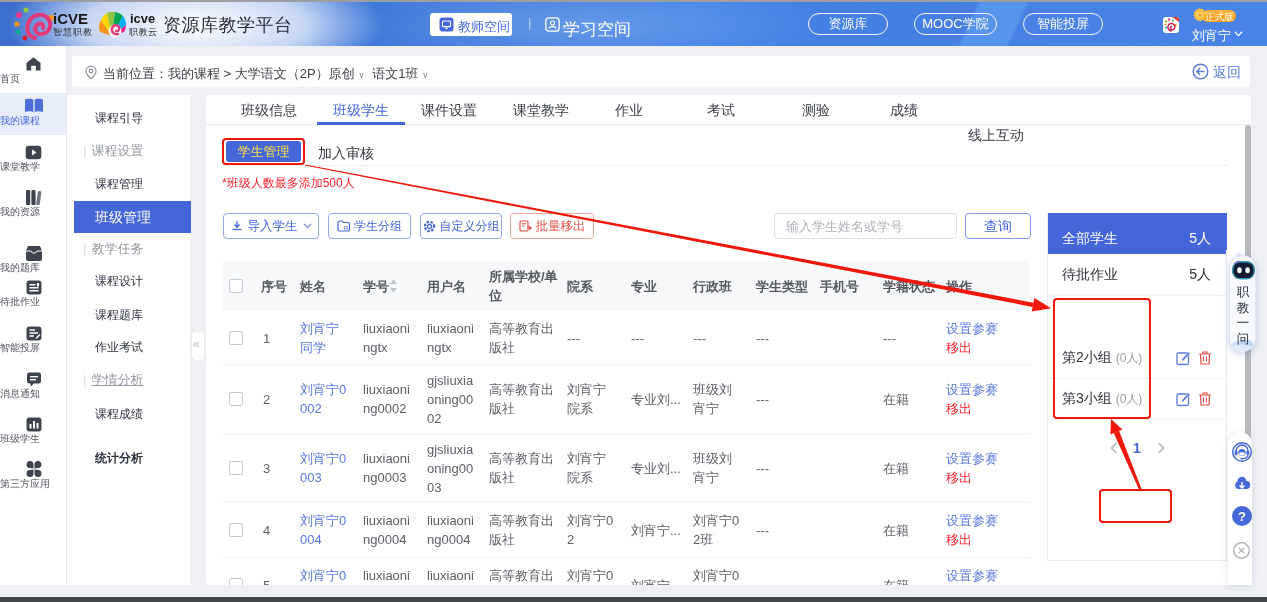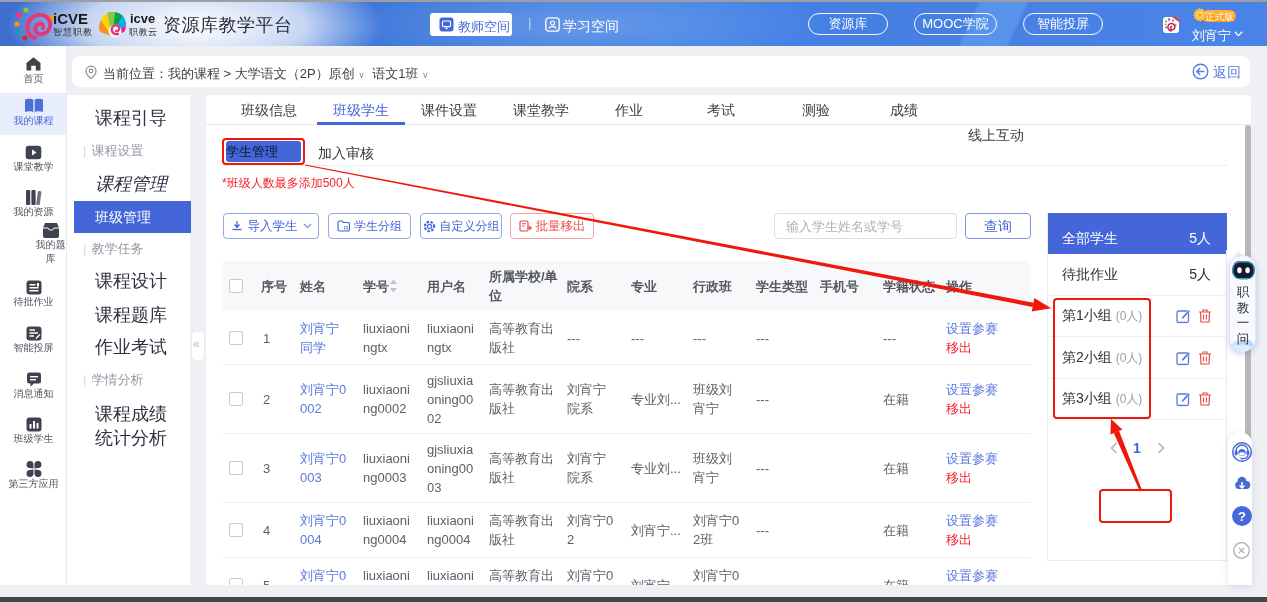--- a/index.html
+++ b/index.html
@@ -13,27 +13,27 @@
   background:radial-gradient(ellipse at center, rgba(255,255,255,1) 0%, rgba(255,255,255,0.7) 40%, rgba(255,255,255,0) 68%); }
 .glow2 { position:absolute; left:330px; top:-20px; width:500px; height:90px; border-radius:50%;
   background:radial-gradient(ellipse at center, rgba(255,255,255,0.2) 0%, rgba(255,255,255,0) 70%); }
 .streak1 { position:absolute; right:100px; top:-20px; width:360px; height:90px;
   background:linear-gradient(115deg, rgba(255,255,255,0) 45%, rgba(130,200,255,0.28) 46%, rgba(130,200,255,0.28) 57%, rgba(255,255,255,0) 58%); }
 .topline { position:absolute; left:0; top:0; width:1267px; height:2px; background:#9c9ea2; }
 .hdr-title { position:absolute; left:163px; top:13px; font-size:18px; color:#272c38; letter-spacing:0.5px; }
 .pill { position:absolute; top:13px; height:22px; border:1px solid rgba(255,255,255,0.95); border-radius:11px;
   color:#fff; font-size:13px; text-align:center; }
 .rail { position:absolute; left:0; top:46px; width:67px; height:551px; background:#fff; border-right:1px solid #e7e9ee; }
-.ri { position:absolute; left:0; width:67px; text-align:center; }
+.ri { position:absolute; left:0; width:67px; text-align:left; }
 .ri .lbl { font-size:10px; color:#51555f; display:block; }
 .ri svg { display:block; margin:0 auto 0; }
-.crumb { position:absolute; left:72px; top:56px; width:1178px; height:31px; background:#fff; border-radius:8px; }
+.crumb { position:absolute; left:72px; top:56px; width:1178px; height:31px; background:#fff; border-radius:2px; }
 .vee { font-size:9px; color:#8b9099; }
 .snav { position:absolute; left:67px; top:95px; width:123px; height:502px; background:#fff; }
-.sni { position:absolute; left:28px; font-size:18px; color:#2e3240; transform:translateY(-50%); white-space:nowrap; }
+.sni { position:absolute; left:28px; font-size:12px; color:#2e3240; transform:translateY(-50%); white-space:nowrap; }
 .snl { position:absolute; left:16px; font-size:13px; color:#9599a3; transform:translateY(-50%); white-space:nowrap; }
 .snl b { color:#d8dbe2; font-weight:normal; margin-right:5px; }
 .card { position:absolute; left:206px; top:95px; width:1045px; height:490px; background:#fff; border-radius:3px; }
 .tab { position:absolute; top:102px; font-size:14px; color:#3a3e48; transform:translateX(-50%); white-space:nowrap; }
 .th { position:absolute; font-size:13px; color:#54575e; font-weight:bold; transform:translateY(-50%); line-height:19px; }
 .trow { position:absolute; left:223px; width:807px; border-bottom:1px solid #ebeef5; background:#fff; }
 .td { position:absolute; top:50%; transform:translateY(-50%); font-size:13px; color:#5c5f66; line-height:19px; white-space:nowrap; }
 .td.bl { color:#5a78dd; }
 .td .ra { color:#5a78dd; } .td .rb { color:#f5222d; }
 .cb { position:absolute; left:6px; top:50%; transform:translateY(-50%); width:14px; height:14px;
@@ -89,21 +89,21 @@
         <rect x="3.5" y="4" width="8" height="5.6" rx="1" fill="none" stroke="#fff" stroke-width="1.2"></rect>
         <rect x="6.5" y="10.5" width="2" height="1.6" fill="#fff"></rect>
       </svg>
   <div class="abs" style="left:458px;top:18px;font-size:13px;color:#4466d8;">教师空间</div>
   <div class="abs" style="left:528px;top:15px;font-size:13px;color:rgba(255,255,255,0.6);">|</div>
   <svg class="abs" style="left:545px;top:17px;" width="15" height="15" viewBox="0 0 15 15">
         <rect x="0.8" y="0.8" width="13.4" height="13.4" rx="3" fill="none" stroke="#fff" stroke-width="1.3"></rect>
         <circle cx="7.5" cy="6" r="2" fill="none" stroke="#fff" stroke-width="1.2"></circle>
         <path d="M4 11.5 C4.5 9 10.5 9 11 11.5" fill="none" stroke="#fff" stroke-width="1.2"></path>
       </svg>
-  <div class="abs" style="left:563px;top:18px;font-size:14px;color:#fff;">学习空间</div>
+  <div class="abs" style="left:563px;top:18px;font-size:17px;color:#fff;">学习空间</div>
   <div class="pill" style="left:808px;width:80px;line-height:20px;">资源库</div>
   <div class="pill" style="left:914px;width:83px;line-height:20px;">MOOC学院</div>
   <div class="pill" style="left:1023px;width:80px;line-height:20px;">智能投屏</div>
 
   <div class="abs" style="left:1163px;top:17px;width:16px;height:16px;background:#fff;border-radius:3px;overflow:hidden;">
     <svg width="16" height="16" viewBox="0 0 16 16">
       <path d="M9 0 L16 0 L16 5 Z" fill="#e23a3a"></path>
       <circle cx="3" cy="4.5" r="1.2" fill="#8dc63f"></circle>
           <circle cx="2.5" cy="7.5" r="1" fill="#f7941d"></circle>
           <circle cx="3" cy="10.5" r="1" fill="#00a99d"></circle>
@@ -152,21 +152,21 @@
   <span class="lbl">课堂教学</span>
 </div>
 <div class="ri" style="top:190px;">
   <svg width="17" height="15" viewBox="0 0 17 15">
         <rect x="1" y="0" width="4.2" height="15" rx="1" fill="#3f434e"></rect>
         <rect x="6.4" y="0" width="4.2" height="15" rx="1" fill="#3f434e"></rect>
         <rect x="12" y="1" width="3.6" height="14" rx="1" fill="#70747e" transform="rotate(8 13.8 8)"></rect>
       </svg>
   <span class="lbl">我的资源</span>
 </div>
-<div class="ri" style="top:223px;padding-left:34px;">
+<div class="ri" style="top:246px;">
   <svg width="18" height="15" viewBox="0 0 18 15">
         <path d="M3 0 L15 0 L17 5 L17 13 A2 2 0 0 1 15 15 L3 15 A2 2 0 0 1 1 13 L1 5 Z" fill="#3f434e"></path>
         <path d="M1 5 L6 5 L7.5 7 L10.5 7 L12 5 L17 5" stroke="#fff" stroke-width="1" fill="none"></path>
       </svg>
   <span class="lbl">我的题库</span>
 </div>
 <div class="ri" style="top:280px;">
   <svg width="16" height="15" viewBox="0 0 16 15">
         <rect x="0.5" y="0.5" width="15" height="14" rx="3" fill="#3f434e"></rect>
         <rect x="3.5" y="4" width="6" height="1.5" fill="#fff"></rect>
@@ -220,47 +220,47 @@
   <svg class="abs" style="left:1120px;top:7px;" width="17" height="17" viewBox="0 0 17 17">
         <circle cx="8.5" cy="8.5" r="7.3" fill="none" stroke="#5a7ade" stroke-width="1.4"></circle>
         <path d="M8.2 5 L4.8 8.5 L8.2 12 M4.8 8.5 L12.5 8.5" stroke="#5a7ade" stroke-width="1.4" fill="none"></path>
       </svg>
   <div class="abs" style="left:1141px;top:8px;font-size:14px;color:#5a7ade;">返回</div>
 </div>
 
 <div class="snav">
   <div class="sni" style="top:23px;">课程引导</div>
   <div class="snl" style="top:56px;"><b>|</b>课程设置</div>
-  <div class="sni" style="top:89px;font-style:italic;">课程管理</div>
+  <div class="sni" style="top:89px;">课程管理</div>
   <div class="abs" style="left:7px;top:106px;width:117px;height:32px;background:#4466d8;color:#fff;font-size:14px;line-height:32px;padding-left:21px;">班级管理</div>
   <div class="snl" style="top:154px;"><b>|</b>教学任务</div>
   <div class="sni" style="top:186px;">课程设计</div>
   <div class="sni" style="top:220px;">课程题库</div>
   <div class="sni" style="top:252px;">作业考试</div>
-  <div class="snl" style="top:285px;"><b>|</b>学情分析</div>
+  <div class="snl" style="top:285px;text-decoration:underline;"><b>|</b>学情分析</div>
   <div class="sni" style="top:319px;">课程成绩</div>
-  <div class="sni" style="top:343px;">统计分析</div>
+  <div class="sni" style="top:363px;font-weight:bold;">统计分析</div>
 </div>
 
 <div class="abs" style="left:191px;top:331px;width:14px;height:30px;background:#fff;border:1px solid #ecedf1;border-radius:5px;"></div>
 <div class="abs" style="left:193px;top:337px;font-size:12px;color:#b9bcc2;">«</div>
 
 <div class="card"></div>
 <div class="abs" style="left:206px;top:124px;width:1045px;height:1px;background:#e7eaf0;"></div>
 <div class="tab" style="left:269px;">班级信息</div>
 <div class="tab" style="left:361px;color:#4466d8;">班级学生</div>
 <div class="tab" style="left:449px;">课件设置</div>
 <div class="tab" style="left:541px;">课堂教学</div>
 <div class="tab" style="left:629px;">作业</div>
 <div class="tab" style="left:721px;">考试</div>
 <div class="tab" style="left:816px;">测验</div>
 <div class="tab" style="left:904px;">成绩</div>
 <div class="tab" style="left:996px;margin-top:25px;">线上互动</div>
 <div class="abs" style="left:317px;top:122px;width:88px;height:3px;background:#4466d8;"></div>
-<div class="abs" style="left:226px;top:141px;width:75px;height:21px;background:#4466d8;border-radius:3px;color:#0f172a;font-size:13px;line-height:21px;">学生管理</div>
+<div class="abs" style="left:226px;top:141px;width:75px;height:21px;background:#4466d8;border-radius:3px;color:#fde047;font-size:13px;text-align:center;line-height:21px;">学生管理</div>
 <div class="abs" style="left:318px;top:145px;font-size:14px;color:#31343c;">加入审核</div>
 <div class="abs" style="left:222px;top:165px;width:1006px;height:1px;background:#eceef2;"></div>
 <div class="abs" style="left:222px;top:175px;font-size:12px;color:#f5222d;">*班级人数最多添加500人</div>
 
 <div class="abs" style="left:223px;top:213px;width:96px;height:26px;border:1px solid #94a7e8;border-radius:4px;background:#fff;display:flex;align-items:center;justify-content:center;gap:5px;color:#4466d8;font-size:12.5px;">
   <svg width="12" height="12" viewBox="0 0 12 12">
         <path d="M6 1 L6 7 M3.5 4.5 L6 7.2 L8.5 4.5" stroke="#4466d8" stroke-width="1.3" fill="none"></path>
         <path d="M1.5 9.5 L10.5 9.5" stroke="#4466d8" stroke-width="1.3"></path>
       </svg>
   <span>导入学生</span>
@@ -385,32 +385,20 @@
 </div>
 
 <div class="rpr" style="top:213px;height:51px;background:#4466d8;border-bottom:none;">
   <div class="gname" style="color:#fff;">全部学生</div>
   <div class="abs" style="right:16px;top:50%;transform:translateY(-50%);font-size:14px;color:#fff;">5人</div>
 </div>
 <div class="rpr" style="top:254px;height:42px;">
   <div class="gname">待批作业</div>
   <div class="abs" style="right:16px;top:50%;transform:translateY(-50%);font-size:14px;color:#2f323a;">5人</div>
 </div>
-<div class="rpr" style="top:296px;height:41px;">
-  <div class="gname">第1小组 <i>(0人)</i></div>
-  <svg class="gic" style="left:129px;" width="15" height="15" viewBox="0 0 15 15">
-        <rect x="1" y="2.5" width="11.5" height="11.5" rx="1.5" fill="none" stroke="#5a78dd" stroke-width="1.3"></rect>
-        <path d="M6 8.5 L12.5 1.5 L14 3 L7.5 10 L5.5 10.5 Z" fill="#5a78dd" stroke="#fff" stroke-width="0.5"></path>
-      </svg>
-  <svg class="gic" style="left:151px;" width="14" height="15" viewBox="0 0 14 15">
-        <path d="M1 3.5 L13 3.5 M5 3.5 L5 1.5 L9 1.5 L9 3.5" stroke="#e84c44" stroke-width="1.2" fill="none"></path>
-        <path d="M2.5 3.5 L3 13.5 L11 13.5 L11.5 3.5" fill="none" stroke="#e84c44" stroke-width="1.2"></path>
-        <path d="M5.5 6 L5.5 11 M8.5 6 L8.5 11" stroke="#e84c44" stroke-width="1.1"></path>
-      </svg>
-</div>
 <div class="rpr" style="top:337px;height:42px;">
   <div class="gname">第2小组 <i>(0人)</i></div>
   <svg class="gic" style="left:129px;" width="15" height="15" viewBox="0 0 15 15">
         <rect x="1" y="2.5" width="11.5" height="11.5" rx="1.5" fill="none" stroke="#5a78dd" stroke-width="1.3"></rect>
         <path d="M6 8.5 L12.5 1.5 L14 3 L7.5 10 L5.5 10.5 Z" fill="#5a78dd" stroke="#fff" stroke-width="0.5"></path>
       </svg>
   <svg class="gic" style="left:151px;" width="14" height="15" viewBox="0 0 14 15">
         <path d="M1 3.5 L13 3.5 M5 3.5 L5 1.5 L9 1.5 L9 3.5" stroke="#e84c44" stroke-width="1.2" fill="none"></path>
         <path d="M2.5 3.5 L3 13.5 L11 13.5 L11.5 3.5" fill="none" stroke="#e84c44" stroke-width="1.2"></path>
         <path d="M5.5 6 L5.5 11 M8.5 6 L8.5 11" stroke="#e84c44" stroke-width="1.1"></path>

